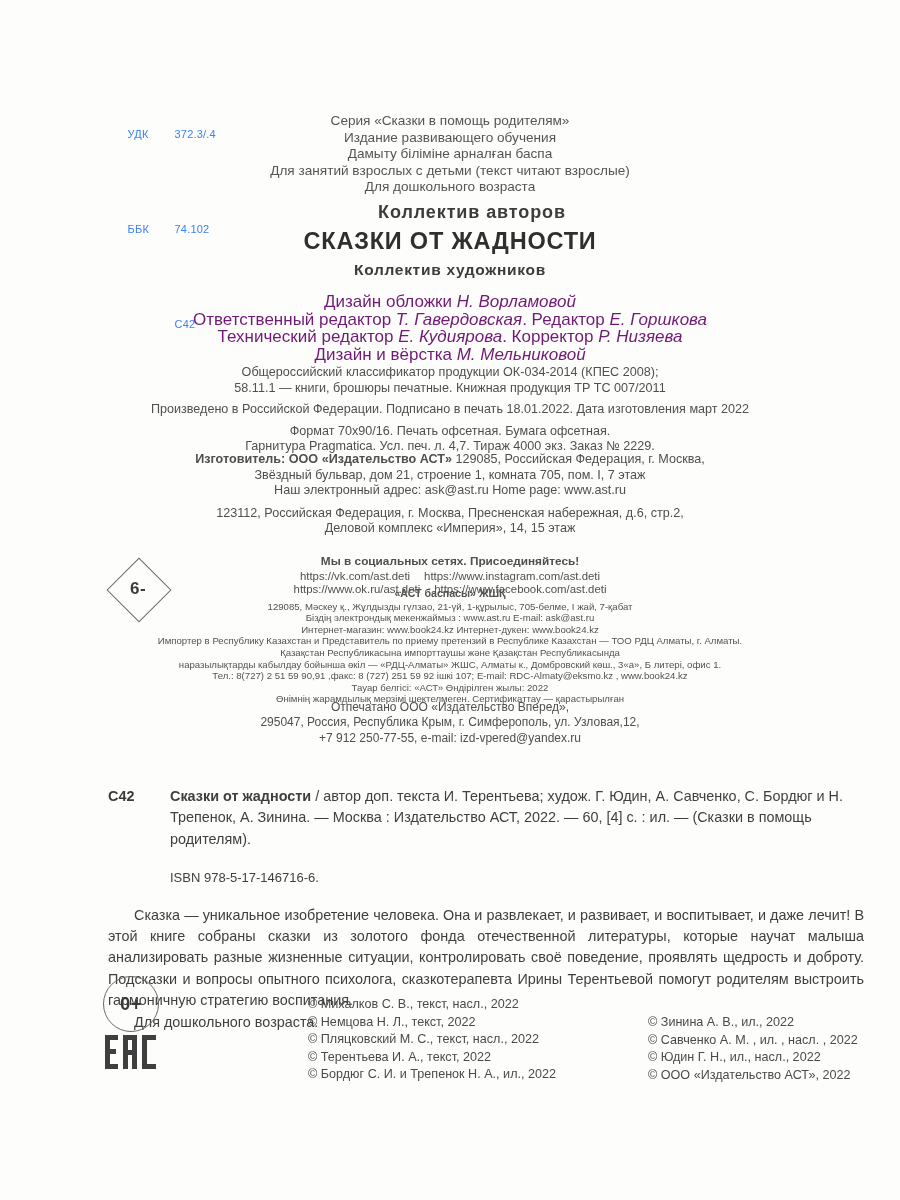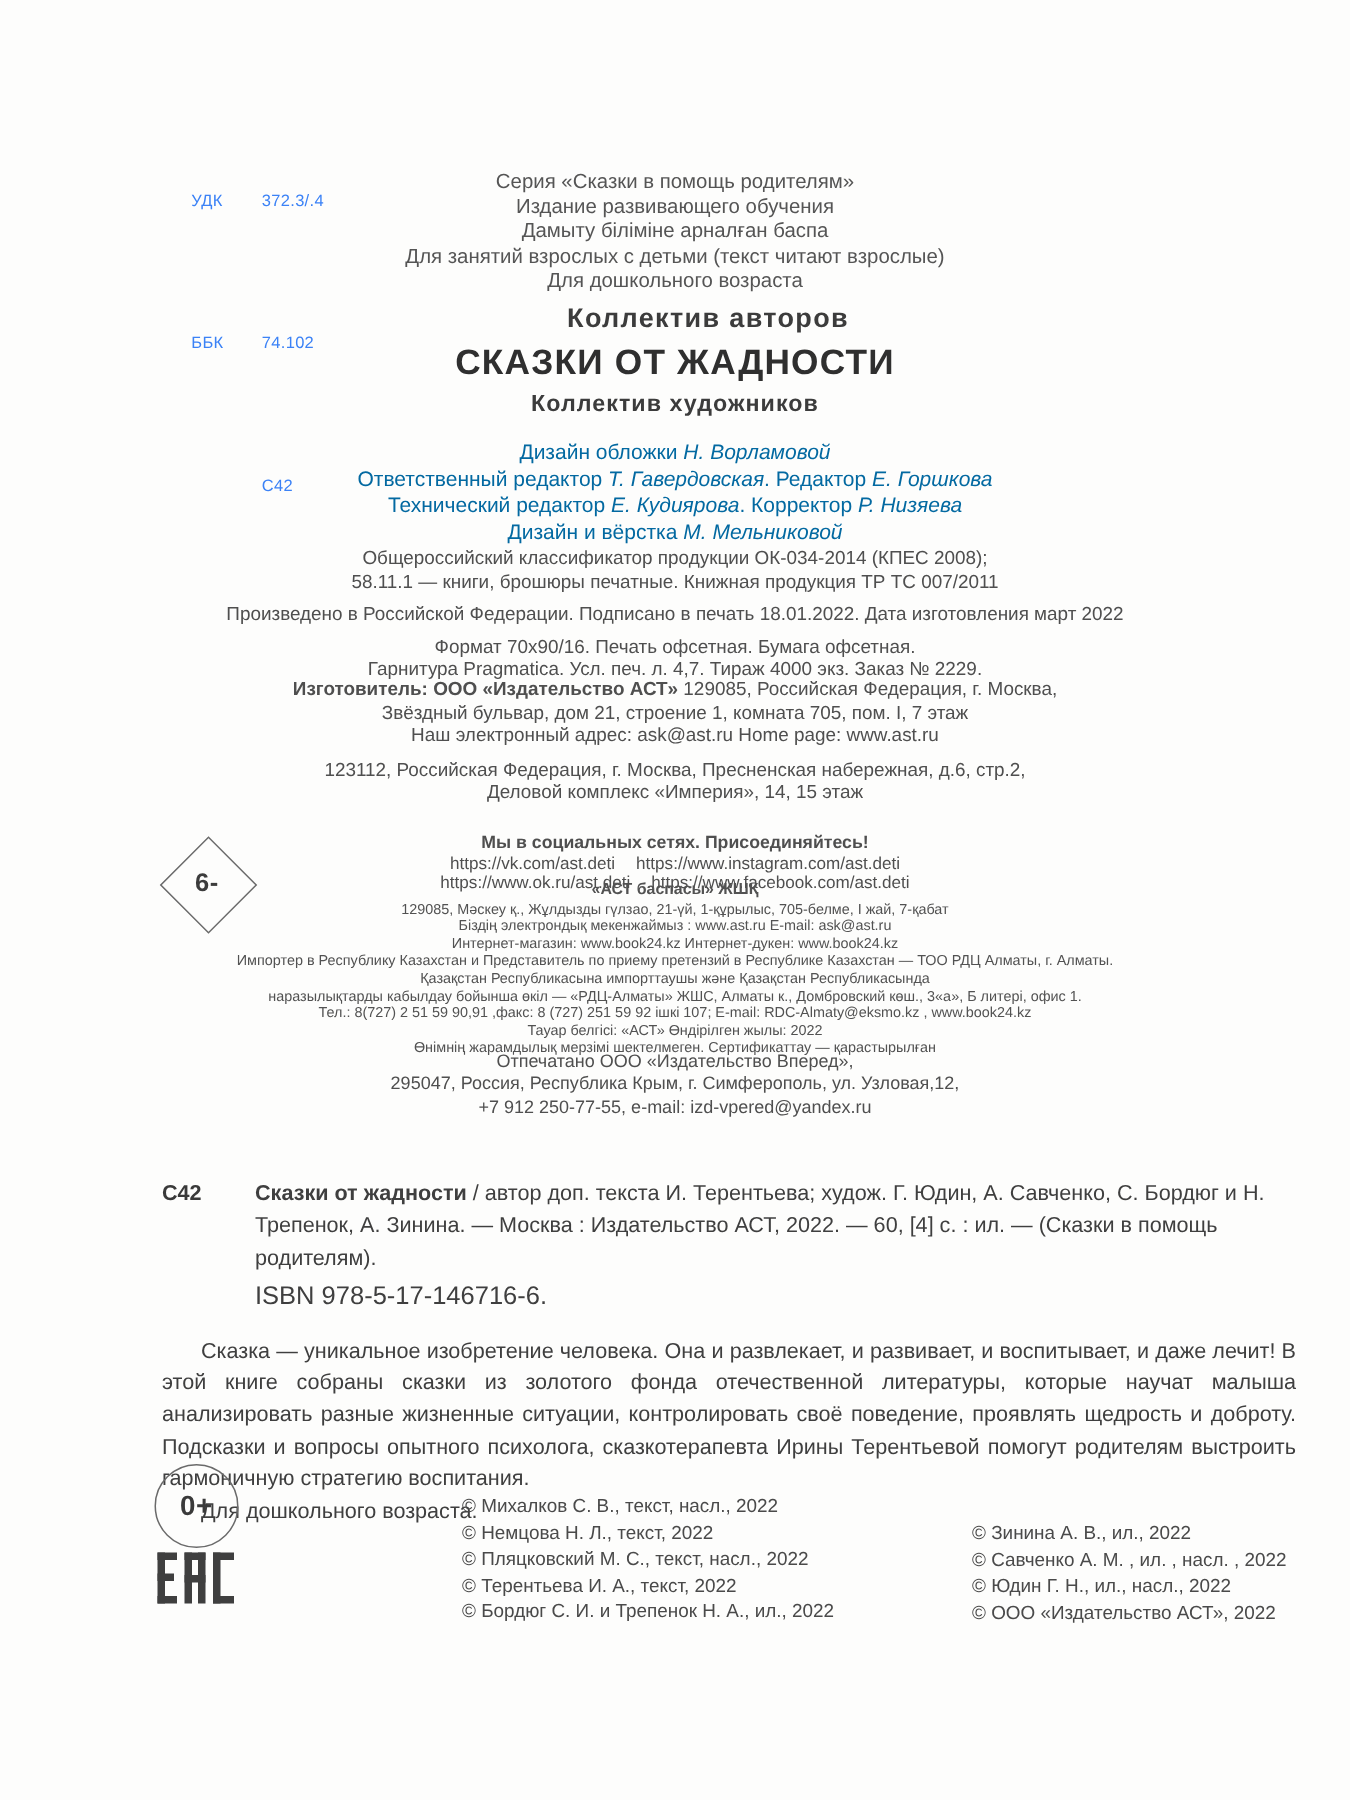--- a/index.html
+++ b/index.html
@@ -77,23 +77,23 @@
     letter-spacing: 0.7px;
     line-height: 26px;
     color: #3c3c3c;
   }
 
   
   .credits {
     position: absolute;
     left: 0; right: 0;
     top: 293px;
-    font-size: 14px;
+    font-size: 17px;
     line-height: 17.6px;
-    color: #0369a1;
+    color: #701a75;
   }
 
   
   .prod {
     position: absolute;
     left: 0; right: 0;
     top: 365px;
     font-size: 12.6px;
     line-height: 15.6px;
     color: #4f4f4f;
@@ -204,23 +204,23 @@
     left: 0; top: 0;
     font-weight: bold;
     font-size: 14.4px;
     color: #3a3a3a;
   }
   .annot .desc-first {
     margin-left: 62px;
     text-indent: 0;
   }
   .annot .isbn {
-    margin-top: 3px;
+    margin-top: 17px;
     margin-left: 62px;
-    font-size: 17px;
+    font-size: 13px;
   }
   .annot .para {
     margin-top: 16px;
     text-align: justify;
     text-indent: 26px;
   }
   .annot .para2 {
     margin-top: 0px;
     text-indent: 26px;
   }

